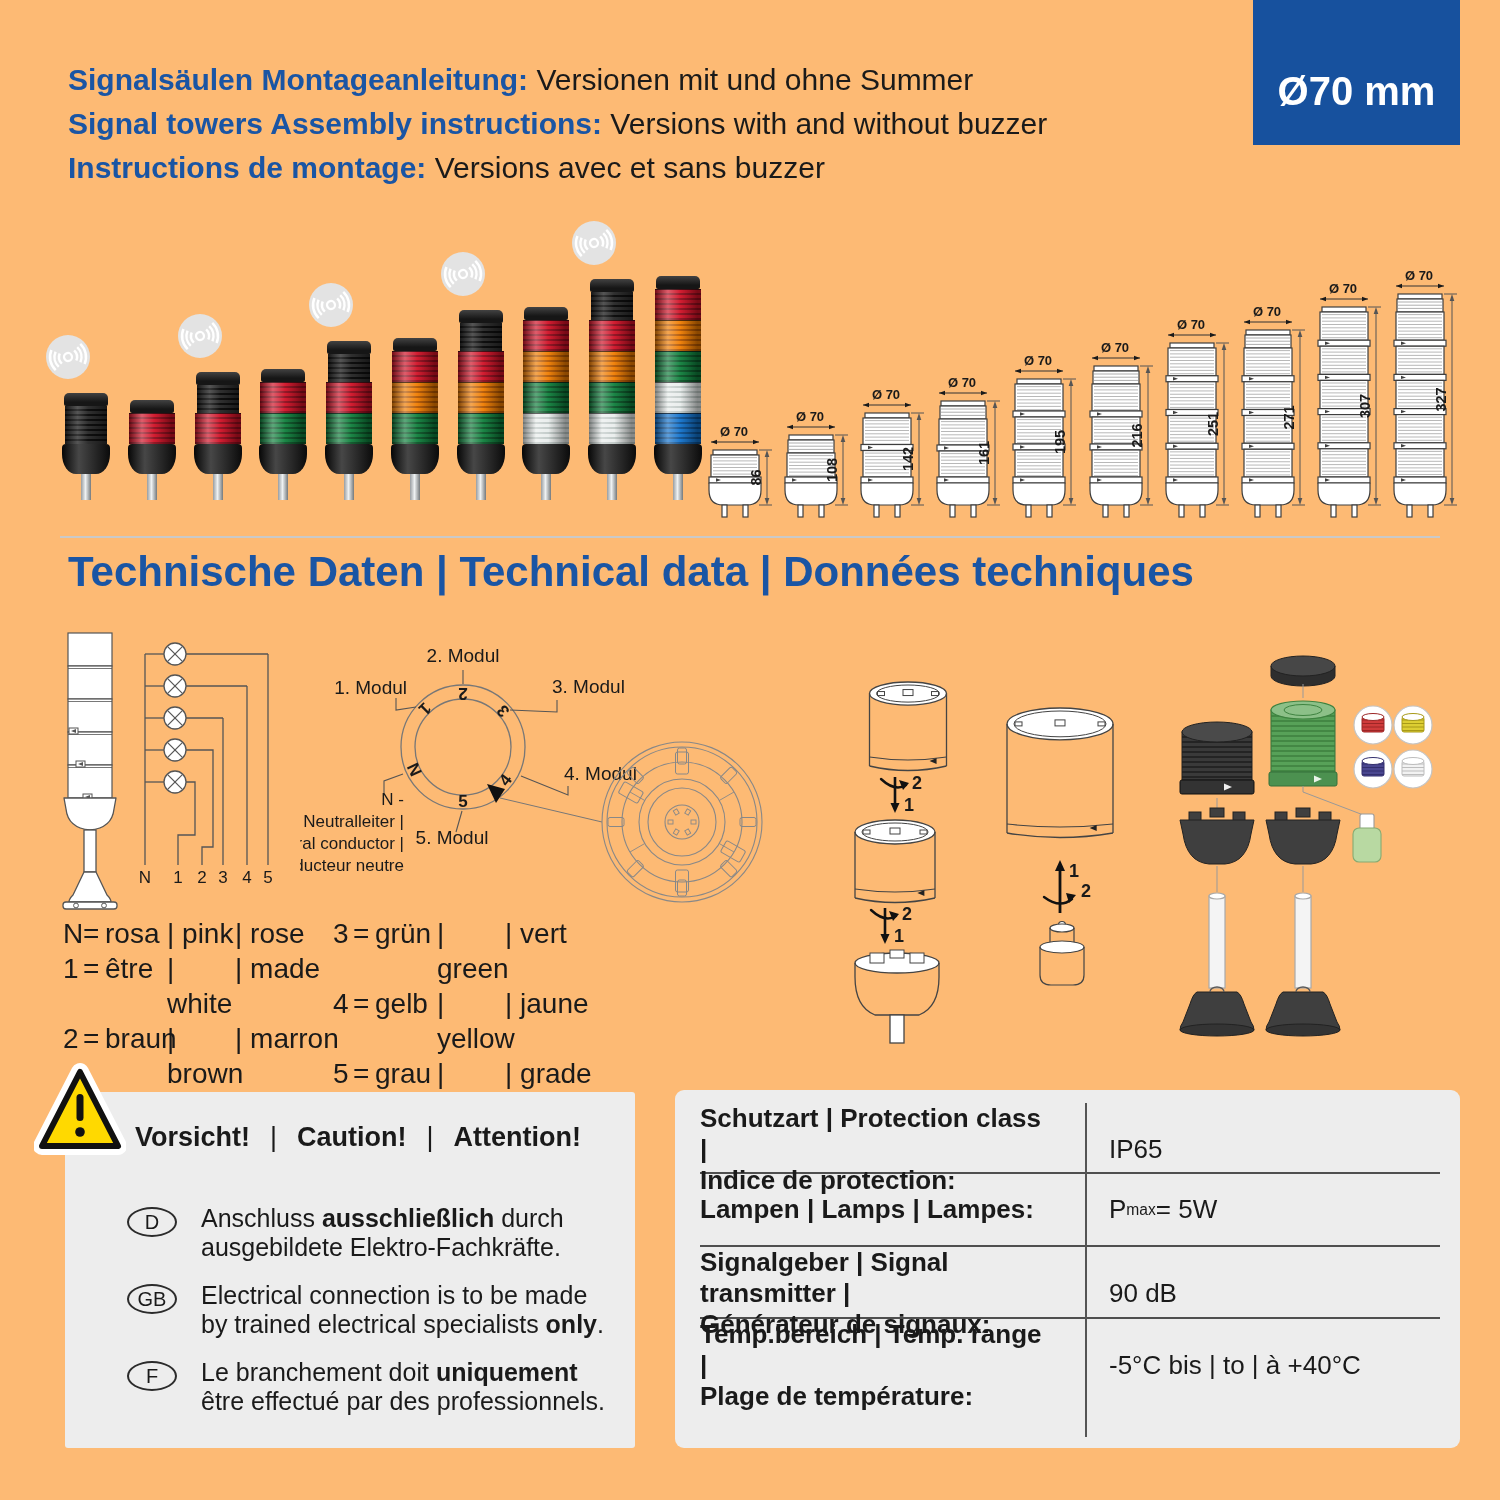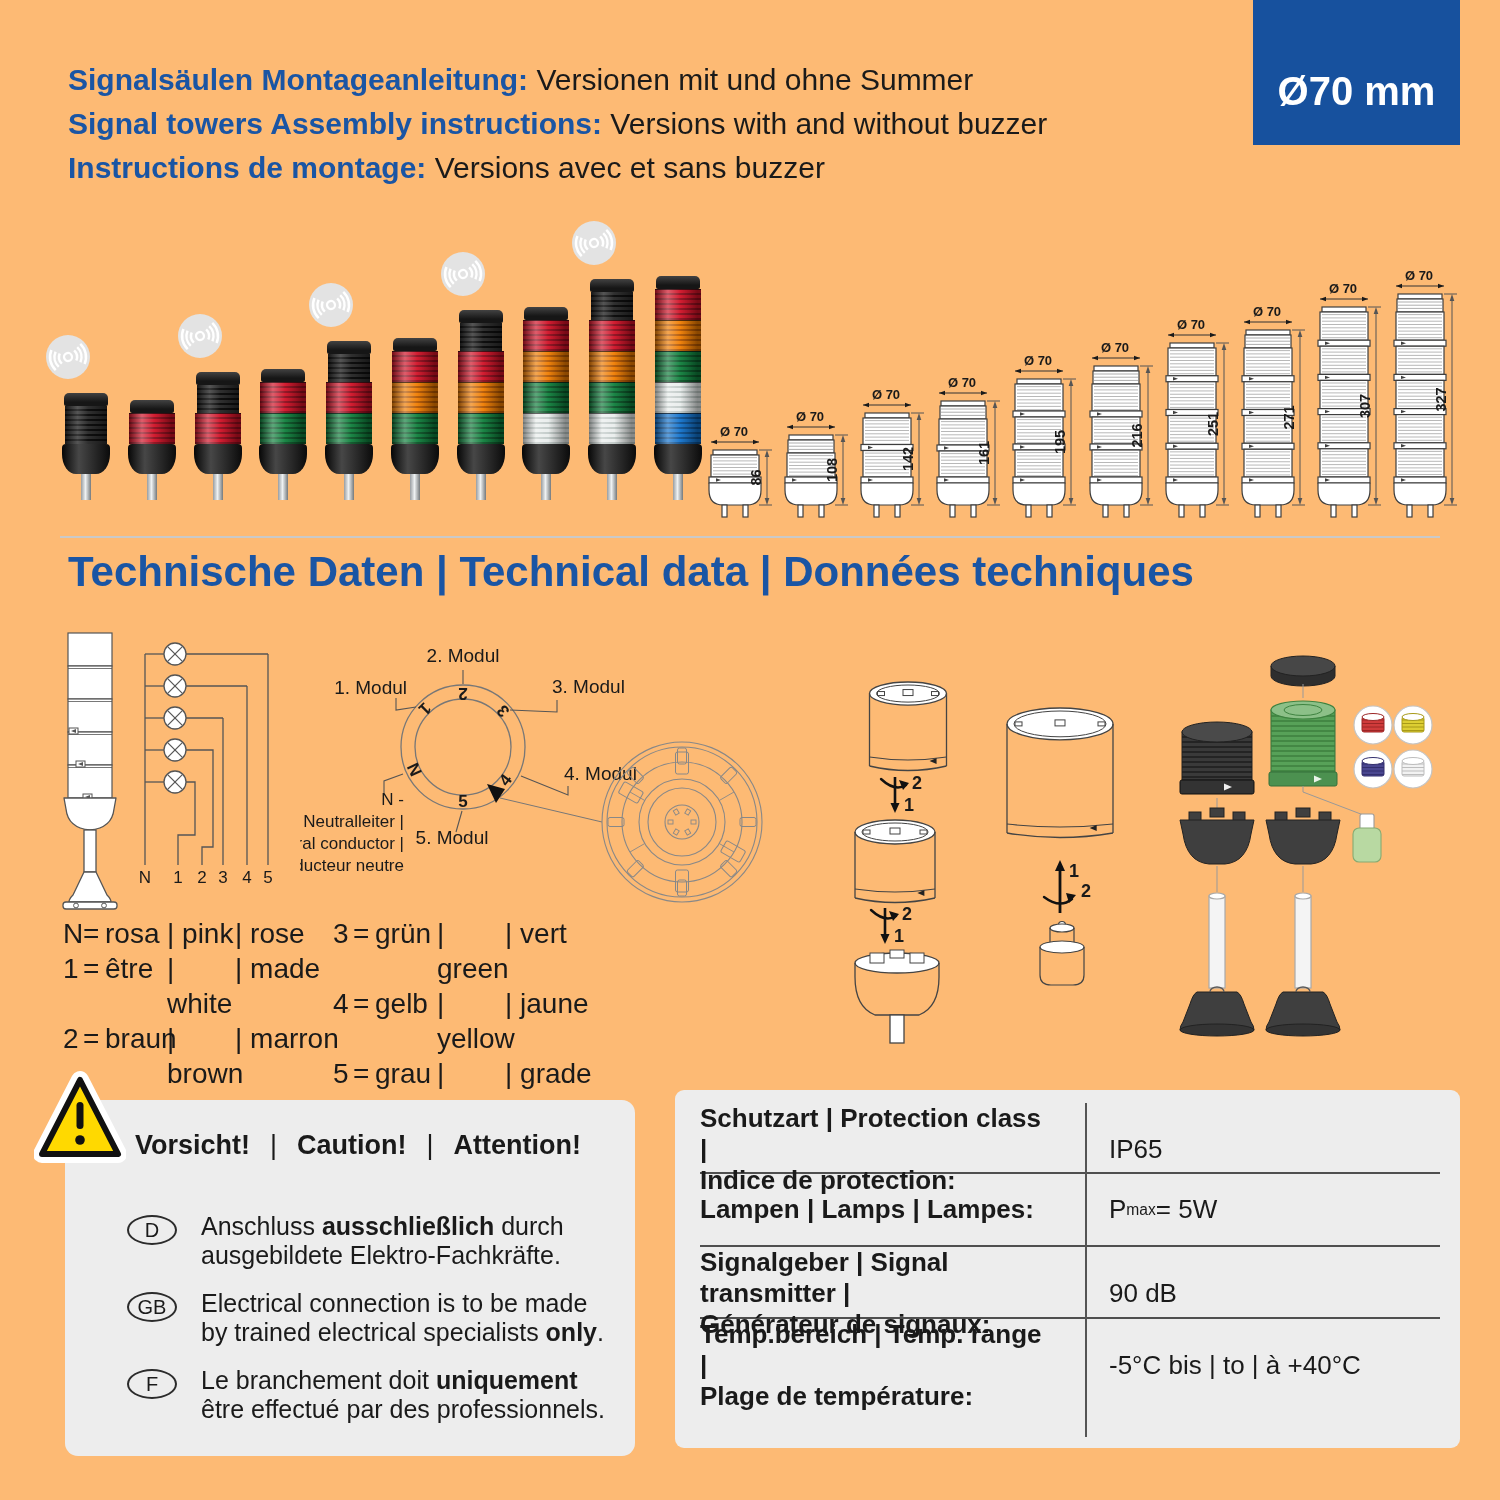--- a/index.html
+++ b/index.html
@@ -30,21 +30,21 @@
                 align-items:flex-end;justify-content:space-between;}
   #drawings-row svg{display:block;}
   .divider{position:absolute;left:60px;top:536px;width:1380px;height:2px;background:#c9c9c9;}
   .sec{position:absolute;left:68px;top:548px;margin:0;font-size:42px;font-weight:700;color:#1a55a4;}
   
   #legend{position:absolute;left:63px;top:916px;width:600px;}
   .legend-col{position:absolute;top:0;}
   .lrow{display:flex;font-size:28px;line-height:35px;color:#1a1a1a;}
   .lkey{width:20px;} .leq{width:22px;} .lde{width:62px;} .len{width:68px;}
   
-  #warning-box{position:absolute;left:65px;top:1092px;width:570px;height:356px;background:#ededed;border-radius:13px;margin-top:8px;}
+  #warning-box{position:absolute;left:65px;top:1092px;width:570px;height:356px;background:#ededed;border-radius:3px;}
   #warn-tri{position:absolute;left:-31px;top:-30px;}
   #warn-title{position:absolute;left:70px;top:30px;display:flex;font-size:27px;font-weight:700;}
   #warn-title .wsep{margin:0 20px;font-weight:400;}
   #warn-items{position:absolute;left:62px;top:112px;right:20px;}
   .warn-item{display:flex;margin-bottom:19px;}
   .wbadge{flex:none;width:46px;height:26px;border:2px solid #2b2b2b;border-radius:50%;display:flex;
           align-items:center;justify-content:center;font-size:20px;margin-right:24px;margin-top:3px;}
   .wlines{font-size:25px;line-height:29px;}
   
   #spec-table{position:absolute;left:675px;top:1090px;width:785px;height:358px;background:#ededed;

